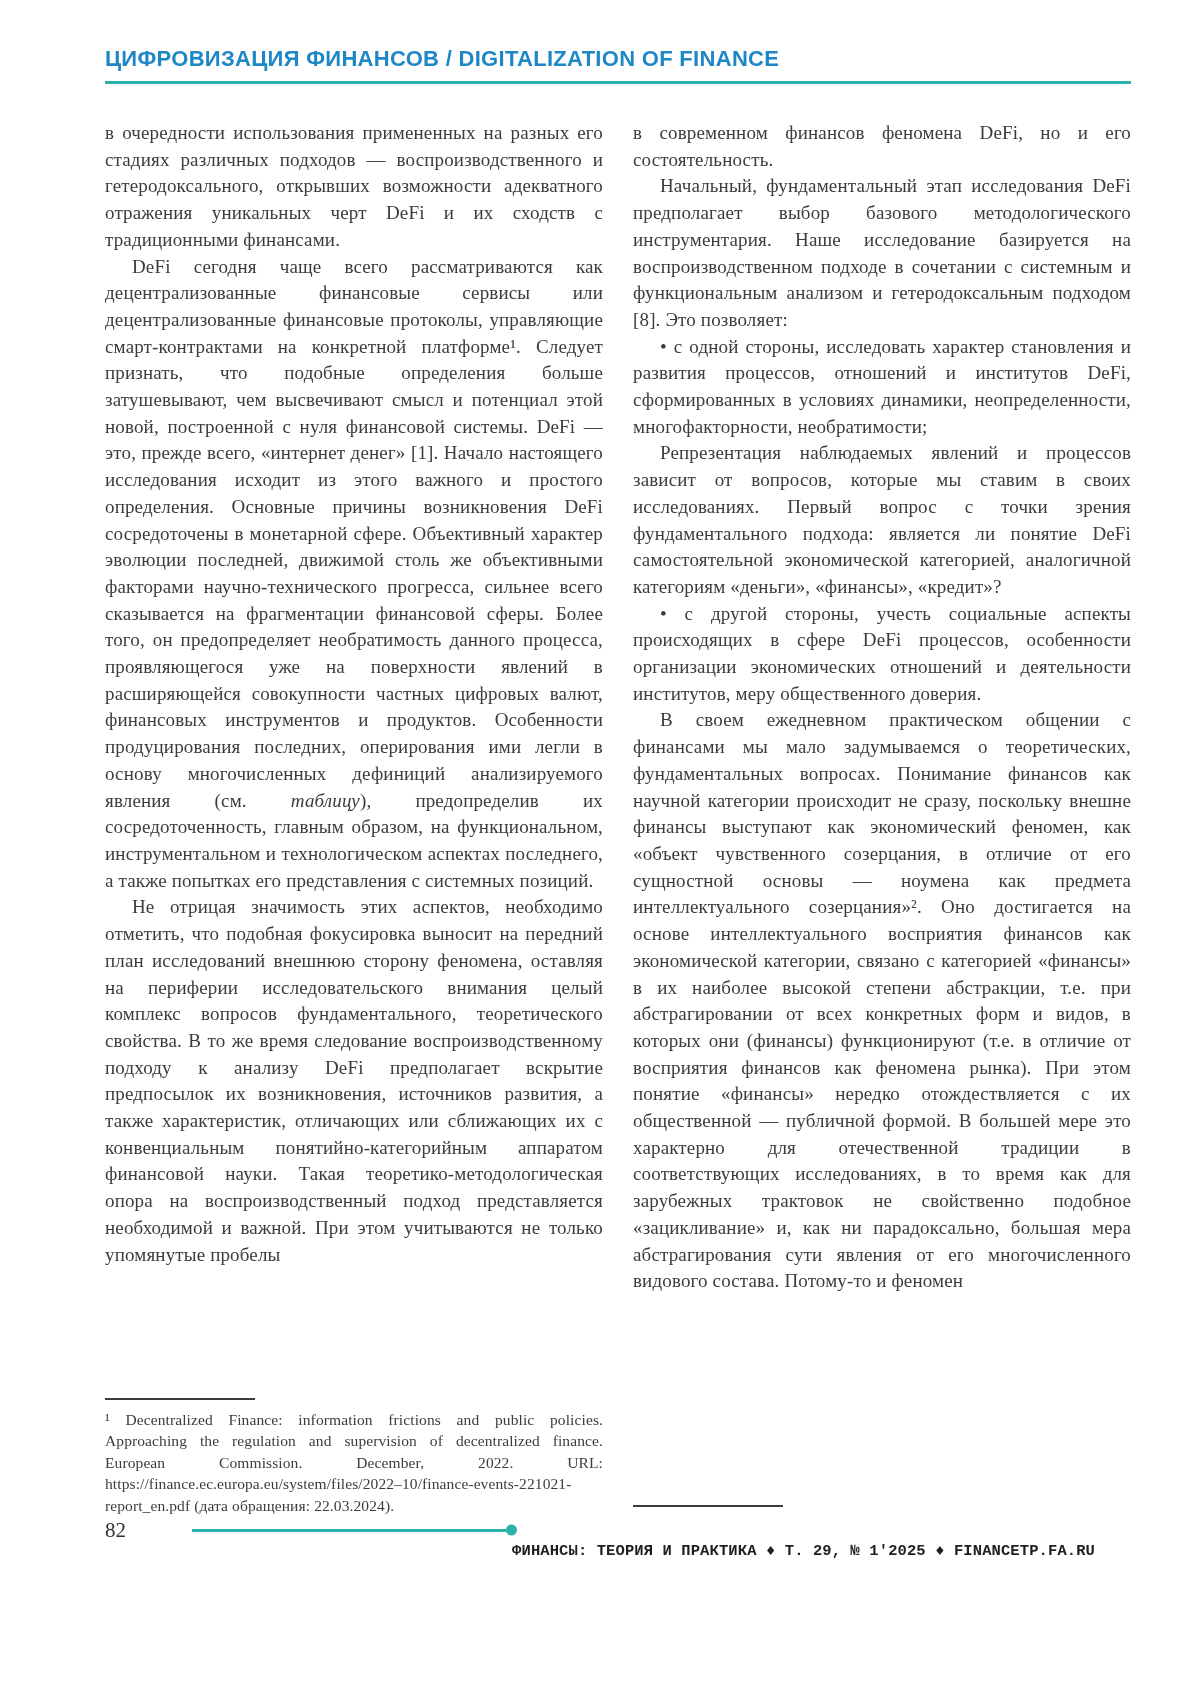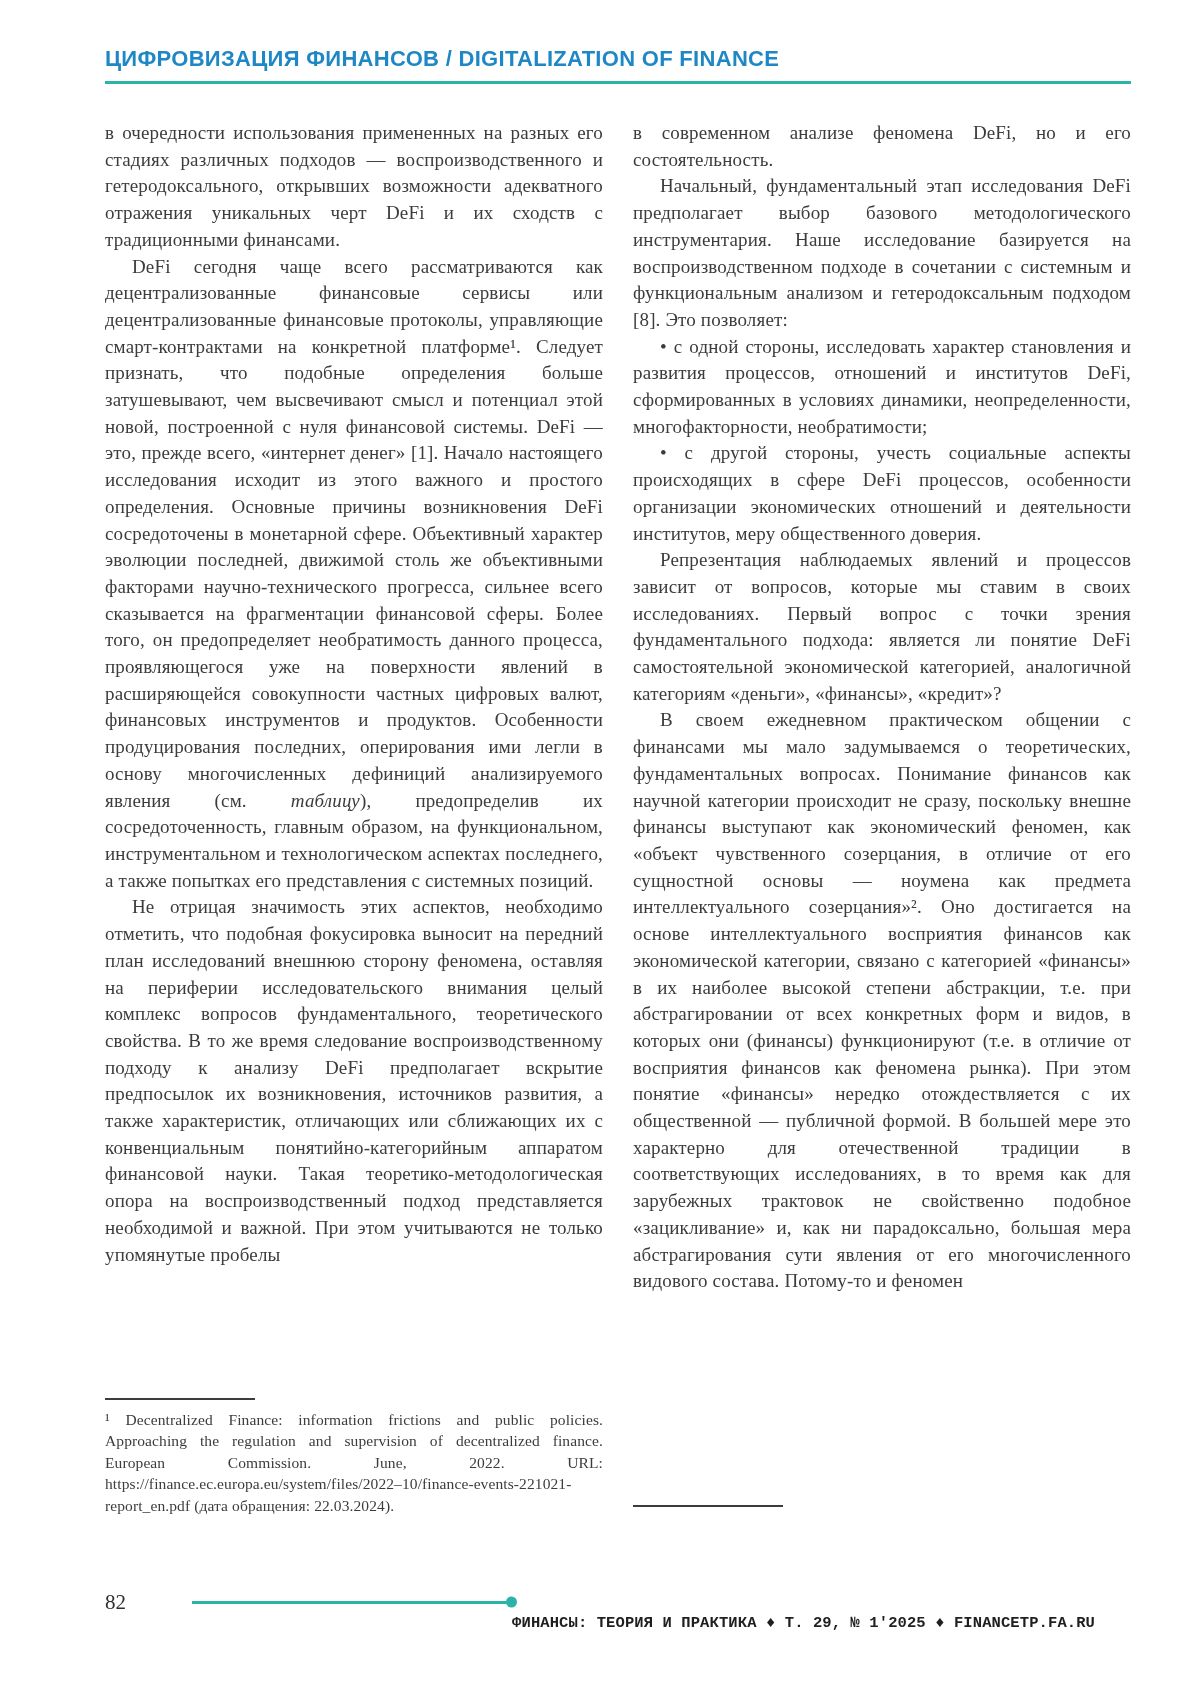--- a/index.html
+++ b/index.html
@@ -25,21 +25,21 @@
   .para.bullet { text-indent: 27px; }
   .it { font-style: italic; }
 
   
   .footnotes { margin-top: auto; padding-top: 8px; }
   .fn-rule { width: 150px; border-top: 2px solid #3c3c3c; margin-bottom: 9px; }
   .fn-text .para { font-size: 15.5px; line-height: 21.4px; letter-spacing: 0.1px; }
 
   
   .page-footer {
-    position: absolute; left: 105px; right: 105px; top: 1572px;
+    position: absolute; left: 105px; right: 105px; top: 1500px;
     display: flex; align-items: center;
   }
   .page-number { font-size: 21px; color: #2f2f2f; font-family: "Liberation Serif", serif; }
   .footer-rule { height: 3px; background: #2bb3aa; width: 338px; margin-left: 66px; position: relative; }
   .footer-dot {
     position: absolute; right: -5px; top: 50%; transform: translateY(-50%);
     width: 11px; height: 11px; border-radius: 50%; background: #2bb3aa;
   }
   .journal-info {
     margin-left: auto; font-family: Liberation Mono, monospace; font-weight: 700;
@@ -60,32 +60,32 @@
 
     <section class="col">
       <div class="body-text">
           <p class="para plain"><span>в очередности использования примененных на разных его стадиях различных подходов — воспроизводственного и гетеродоксального, открывших возможности адекватного отражения уникальных черт DeFi и их сходств с традиционными финансами.</span></p>
           <p class="para indent"><span>DeFi сегодня чаще всего рассматриваются как децентрализованные финансовые сервисы или децентрализованные финансовые протоколы, управляющие смарт-контрактами на конкретной платформе¹. Следует признать, что подобные определения больше затушевывают, чем высвечивают смысл и потенциал этой новой, построенной с нуля финансовой системы. DeFi — это, прежде всего, «интернет денег» [1]. Начало настоящего исследования исходит из этого важного и простого определения. Основные причины возникновения DeFi сосредоточены в монетарной сфере. Объективный характер эволюции последней, движимой столь же объективными факторами научно-технического прогресса, сильнее всего сказывается на фрагментации финансовой сферы. Более того, он предопределяет необратимость данного процесса, проявляющегося уже на поверхности явлений в расширяющейся совокупности частных цифровых валют, финансовых инструментов и продуктов. Особенности продуцирования последних, оперирования ими легли в основу многочисленных дефиниций анализируемого явления (см. </span><span class="it">таблицу</span><span>), предопределив их сосредоточенность, главным образом, на функциональном, инструментальном и технологическом аспектах последнего, а также попытках его представления с системных позиций.</span></p>
           <p class="para indent"><span>Не отрицая значимость этих аспектов, необходимо отметить, что подобная фокусировка выносит на передний план исследований внешнюю сторону феномена, оставляя на периферии исследовательского внимания целый комплекс вопросов фундаментального, теоретического свойства. В то же время следование воспроизводственному подходу к анализу DeFi предполагает вскрытие предпосылок их возникновения, источников развития, а также характеристик, отличающих или сближающих их с конвенциальным понятийно-категорийным аппаратом финансовой науки. Такая теоретико-методологическая опора на воспроизводственный подход представляется необходимой и важной. При этом учитываются не только упомянутые пробелы</span></p>
         </div>
       <div class="footnotes">
         <div class="fn-rule"></div>
         <div class="fn-text">
-            <p class="para plain"><span>¹ Decentralized Finance: information frictions and public policies. Approaching the regulation and supervision of decentralized finance. European Commission. June, 2022. URL: https://finance.ec.europa.eu/system/files/2022–10/finance-events-221021-report_en.pdf (дата обращения: 22.03.2024).</span></p>
+            <p class="para plain"><span>¹ Decentralized Finance: information frictions and public policies. Approaching the regulation and supervision of decentralized finance. European Commission. December, 2022. URL: https://finance.ec.europa.eu/system/files/2022–10/finance-events-221021-report_en.pdf (дата обращения: 22.03.2024).</span></p>
           </div>
       </div>
     </section>
 
     <section class="col">
       <div class="body-text">
-          <p class="para plain"><span>в современном анализе феномена DeFi, но и его состоятельность.</span></p>
+          <p class="para plain"><span>в современном финансов феномена DeFi, но и его состоятельность.</span></p>
           <p class="para indent"><span>Начальный, фундаментальный этап исследования DeFi предполагает выбор базового методологического инструментария. Наше исследование базируется на воспроизводственном подходе в сочетании с системным и функциональным анализом и гетеродоксальным подходом [8]. Это позволяет:</span></p>
           <p class="para bullet"><span>•&nbsp;с одной стороны, исследовать характер становления и развития процессов, отношений и институтов DeFi, сформированных в условиях динамики, неопределенности, многофакторности, необратимости;</span></p>
+          <p class="para indent"><span>Репрезентация наблюдаемых явлений и процессов зависит от вопросов, которые мы ставим в своих исследованиях. Первый вопрос с точки зрения фундаментального подхода: является ли понятие DeFi самостоятельной экономической категорией, аналогичной категориям «деньги», «финансы», «кредит»?</span></p>
           <p class="para bullet"><span>•&nbsp;с другой стороны, учесть социальные аспекты происходящих в сфере DeFi процессов, особенности организации экономических отношений и деятельности институтов, меру общественного доверия.</span></p>
-          <p class="para indent"><span>Репрезентация наблюдаемых явлений и процессов зависит от вопросов, которые мы ставим в своих исследованиях. Первый вопрос с точки зрения фундаментального подхода: является ли понятие DeFi самостоятельной экономической категорией, аналогичной категориям «деньги», «финансы», «кредит»?</span></p>
           <p class="para indent"><span>В своем ежедневном практическом общении с финансами мы мало задумываемся о теоретических, фундаментальных вопросах. Понимание финансов как научной категории происходит не сразу, поскольку внешне финансы выступают как экономический феномен, как «объект чувственного созерцания, в отличие от его сущностной основы — ноумена как предмета интеллектуального созерцания»². Оно достигается на основе интеллектуального восприятия финансов как экономической категории, связано с категорией «финансы» в их наиболее высокой степени абстракции, т.е. при абстрагировании от всех конкретных форм и видов, в которых они (финансы) функционируют (т.е. в отличие от восприятия финансов как феномена рынка). При этом понятие «финансы» нередко отождествляется с их общественной — публичной формой. В большей мере это характерно для отечественной традиции в соответствующих исследованиях, в то время как для зарубежных трактовок не свойственно подобное «зацикливание» и, как ни парадоксально, большая мера абстрагирования сути явления от его многочисленного видового состава. Потому-то и феномен</span></p>
         </div>
       <div class="footnotes">
         <div class="fn-rule"></div>
       </div>
     </section>
 
   </main>
 
   <footer class="page-footer">

